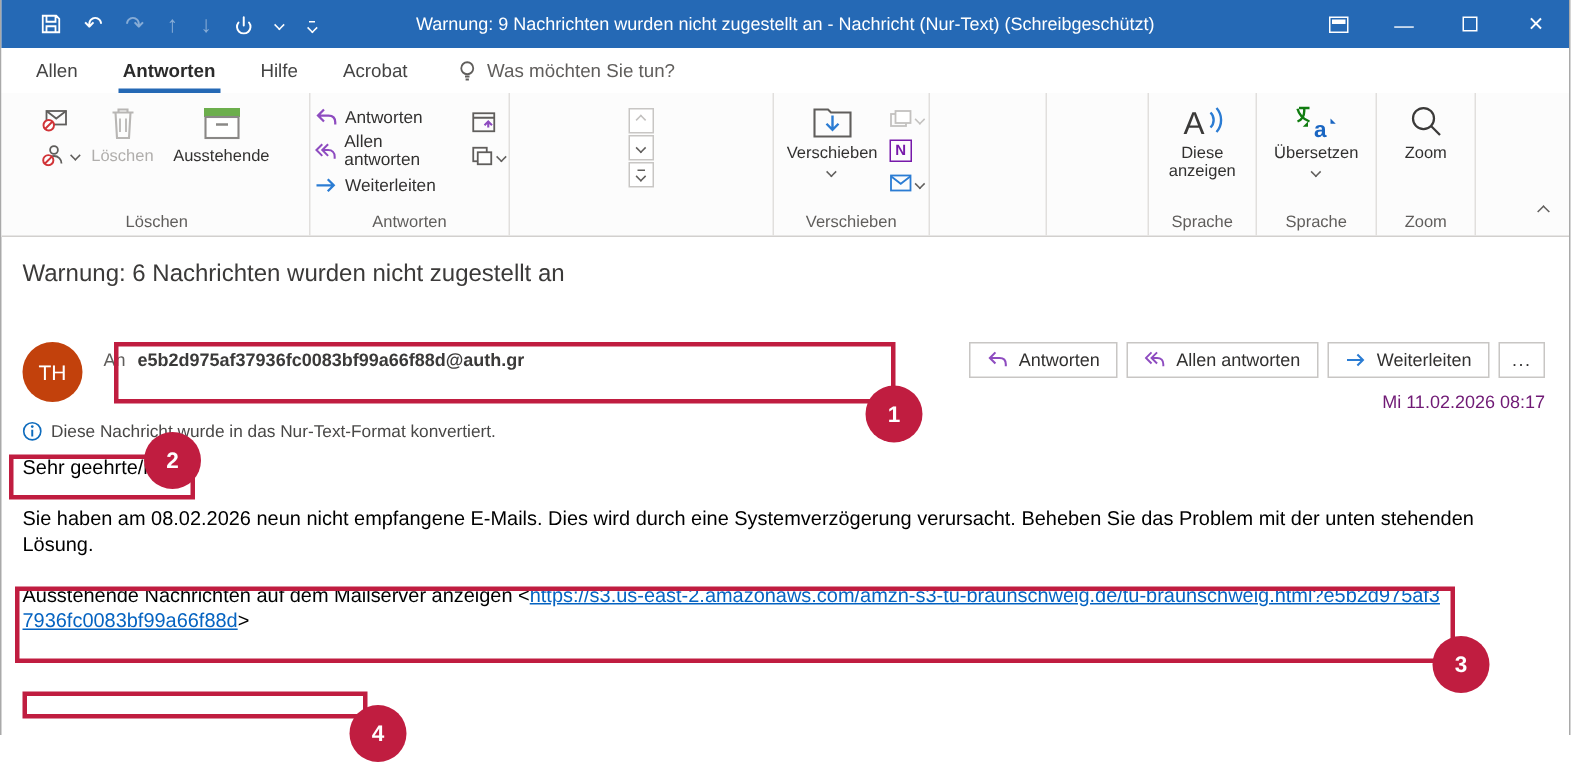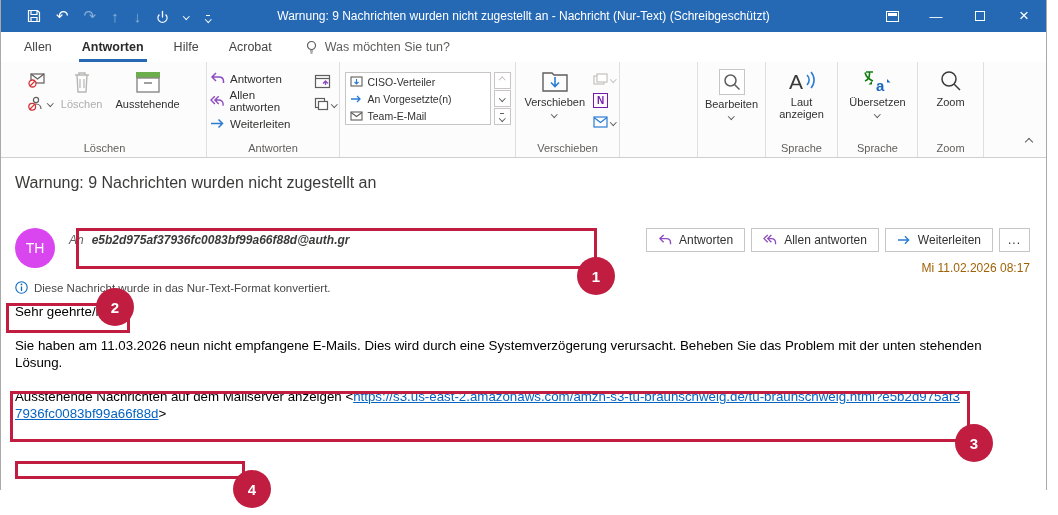--- a/index.html
+++ b/index.html
@@ -50,30 +50,30 @@
   .qs-sbtn.dim { color:#c3c1bf; }
   .morebar { display:inline-block; border-top:1.4px solid currentColor; padding-top:1px; line-height:0; }
   .launcher { color:#605e5c; font-size:10px; width:12px; height:12px; border-right:1px solid #605e5c; border-bottom:1px solid #605e5c; display:flex; align-items:center; justify-content:center; }
   .collapse-chev { position:absolute; right:14px; bottom:8px; color:#605e5c; }
   .nbox { width:15px; height:15px; border:1.5px solid #7719aa; color:#7719aa; font-weight:bold; font-size:10px; display:flex; align-items:center; justify-content:center; }
   .icon-frame { border:1px solid #c8c6c4; background:#fff; padding:2px; }
 
   
   .subject { padding:16px 14px 0 14px; font-size:16px; color:#3b3a39; height:40px; }
   .header-row { position:relative; margin-top:30px; padding-left:14px; display:flex; }
-  .avatar { width:40px; height:40px; border-radius:50%; background:#d946ef; color:#fff; font-size:14px; display:flex; align-items:center; justify-content:center; flex:none; }
+  .avatar { width:40px; height:40px; border-radius:50%; background:#c2410c; color:#fff; font-size:14px; display:flex; align-items:center; justify-content:center; flex:none; }
   .from-block { margin-left:14px; padding-top:3px; }
   .from-line { font-size:13.5px; color:#3b3a39; line-height:18px; }
-  .to-line { font-size:12px; color:#605e5c; line-height:18px; display:flex; gap:8px; align-items:baseline;font-style:italic; }
+  .to-line { font-size:12px; color:#605e5c; line-height:18px; display:flex; gap:8px; align-items:baseline; }
   .to-addr { color:#3b3a39; font-weight:bold; font-size:12px; }
   .actions { position:absolute; right:16px; top:0; text-align:right; }
   .actions-row { display:flex; gap:6px; justify-content:flex-end; }
   .abtn { display:flex; align-items:center; gap:7px; border:1px solid #c8c6c4; background:#fff; padding:4px 11px; font-size:12px; color:#323130; font-family:"Liberation Sans",sans-serif; }
   .abtn.more { padding:4px 8px; letter-spacing:1px; }
-  .date-line { margin-top:9px; font-size:12px; color:#a16207; }
+  .date-line { margin-top:9px; font-size:12px; color:#701a75; }
   .infobar { margin:13px 0 0 14px; display:flex; align-items:center; gap:6px; font-size:11.5px; color:#494847; }
   .body { margin:9px 0 0 14px; width:1000px; font-size:13.3px; color:#000; line-height:17px; }
   .body p { margin:0; }
   .body .gap { height:17px; }
   .maillink { color:#0563c1; text-decoration:underline; overflow-wrap:break-word; word-break:break-all; }
 
   
   .ann-box { position:absolute; border:3px solid #c01d40; background:transparent; z-index:5; }
   .ann-badge { position:absolute; width:38px; height:38px; border-radius:50%; background:#c01d40; color:#fff; font-weight:bold; font-size:15px; display:flex; align-items:center; justify-content:center; z-index:6; }
   svg { display:block; }
@@ -211,42 +211,20 @@
                 </svg>
               <span class="chev sm"></span>
             </span>
           </div>
         </div>
         <div class="rlabel">Antworten</div>
       </div>
 
       <div class="rgroup" style="width:176px">
         <div class="rgc">
-          <div class="qs-box">
-            <div class="qs-item">
-              <svg width="13" height="11" viewBox="0 0 13 11">
-                  <rect x="1" y="1" width="11" height="9" fill="none" stroke="#605e5c" stroke-width="1.1"></rect>
-                  <path d="M6.5 3v5 M4.5 6l2 2 2-2" fill="none" stroke="#2b7cd3" stroke-width="1.2"></path>
-                </svg>
-              <span>CISO-Verteiler</span>
-            </div>
-            <div class="qs-item">
-              <svg width="13" height="10" viewBox="0 0 13 10">
-                  <path d="M1 5h9 M7 2l3 3-3 3" fill="none" stroke="#2b7cd3" stroke-width="1.3"></path>
-                </svg>
-              <span>An Vorgesetzte(n)</span>
-            </div>
-            <div class="qs-item">
-              <svg width="13" height="10" viewBox="0 0 13 10">
-                  <rect x="1" y="1" width="11" height="8" fill="none" stroke="#605e5c" stroke-width="1.1"></rect>
-                  <path d="M1 1.5l5.5 4 5.5-4" fill="none" stroke="#605e5c" stroke-width="1.1"></path>
-                </svg>
-              <span>Team-E-Mail</span>
-            </div>
-          </div>
           <div class="qs-scroll">
             <span class="qs-sbtn dim">
                 <span class="chev sm up"></span>
               </span>
             <span class="qs-sbtn">
                 <span class="chev sm"></span>
               </span>
             <span class="qs-sbtn">
                 <span class="morebar"><span class="chev sm"></span></span>
               </span>
@@ -285,43 +263,31 @@
           </div>
         </div>
         <div class="rlabel">Verschieben</div>
       </div>
 
       <div class="rgroup" style="width:78px">
         <div class="rlabel"></div>
       </div>
 
       <div class="rgroup" style="width:68px">
-        <div class="rgc">
-          <div class="bigbtn">
-            <span class="icon-frame">
-              <svg width="20" height="20" viewBox="0 0 20 20">
-                  <circle cx="8.5" cy="8.5" r="5.5" fill="none" stroke="#605e5c" stroke-width="1.5"></circle>
-                  <path d="M12.7 12.7L17.5 17.5" stroke="#605e5c" stroke-width="1.5"></path>
-                </svg>
-            </span>
-            <span class="lbl">Bearbeiten</span>
-            <span class="chev sm"></span>
-          </div>
-        </div>
         <div class="rlabel"></div>
       </div>
 
       <div class="rgroup" style="width:72px">
         <div class="rgc">
           <div class="bigbtn">
             <svg width="30" height="24" viewBox="0 0 30 24">
                 <text x="2" y="20" font-size="21" fill="#3b3a39" font-family="Liberation Sans,sans-serif">A</text>
                 <path d="M20 6a7 7 0 0 1 0 10 M24 3a12 12 0 0 1 0 16" fill="none" stroke="#2b7cd3" stroke-width="1.6"></path>
               </svg>
-            <span class="lbl"><span>Laut</span><br><span>anzeigen</span></span>
+            <span class="lbl"><span>Diese</span><br><span>anzeigen</span></span>
           </div>
         </div>
         <div class="rlabel">Sprache</div>
       </div>
 
       <div class="rgroup" style="width:80px">
         <div class="rgc">
           <div class="bigbtn">
             <svg width="28" height="24" viewBox="0 0 28 24">
               <path d="M10 3H3 M6.5 3v2c0 4-2 6-4.5 7" stroke="#107c10" stroke-width="1.6" fill="none"></path>
@@ -346,21 +312,21 @@
               </svg>
             <span class="lbl">Zoom</span>
           </div>
         </div>
         <div class="rlabel">Zoom</div>
       </div>
 
       <span class="collapse-chev"><span class="chev up"></span></span>
     </div>
 
-    <div class="subject">Warnung: 9 Nachrichten wurden nicht zugestellt an</div>
+    <div class="subject">Warnung: 6 Nachrichten wurden nicht zugestellt an</div>
 
     <div class="header-row">
       <div class="avatar">TH</div>
       <div class="from-block">
         <div class="to-line">
           <span>An</span>
           <span class="to-addr">e5b2d975af37936fc0083bf99a66f88d@auth.gr</span>
         </div>
       </div>
       <div class="actions">
@@ -394,21 +360,21 @@
           <circle cx="6.5" cy="6.5" r="5.7" fill="none" stroke="#0f6cbd" stroke-width="1.1"></circle>
           <path d="M6.5 5.5V10" stroke="#0f6cbd" stroke-width="1.3"></path>
           <circle cx="6.5" cy="3.4" r=".9" fill="#0f6cbd"></circle>
         </svg>
       <span>Diese Nachricht wurde in das Nur-Text-Format konvertiert.</span>
     </div>
 
     <div class="body">
       <p style="margin-top:8px">Sehr geehrte/r ,</p>
       <div class="gap"></div>
-      <p style="width:1014px">Sie haben am 11.03.2026 neun nicht empfangene E-Mails. Dies wird durch eine Systemverzögerung verursacht. Beheben Sie das Problem mit der unten stehenden Lösung.</p>
+      <p style="width:1014px">Sie haben am 08.02.2026 neun nicht empfangene E-Mails. Dies wird durch eine Systemverzögerung verursacht. Beheben Sie das Problem mit der unten stehenden Lösung.</p>
       <div class="gap"></div>
       <p style="width:948px">
         <span>Ausstehende Nachrichten auf dem Mailserver anzeigen &lt;</span><a class="maillink" href="#">https://s3.us-east-2.amazonaws.com/amzn-s3-tu-braunschweig.de/tu-braunschweig.html?e5b2d975af37936fc0083bf99a66f88d</a><span>&gt;</span>
       </p>
     </div>
   </div>
 
   <div class="ann-box" style="left:76px; top:228px; width:521px; height:41px;"></div>
   <div class="ann-badge" style="left:577px; top:257px;">1</div>
 

